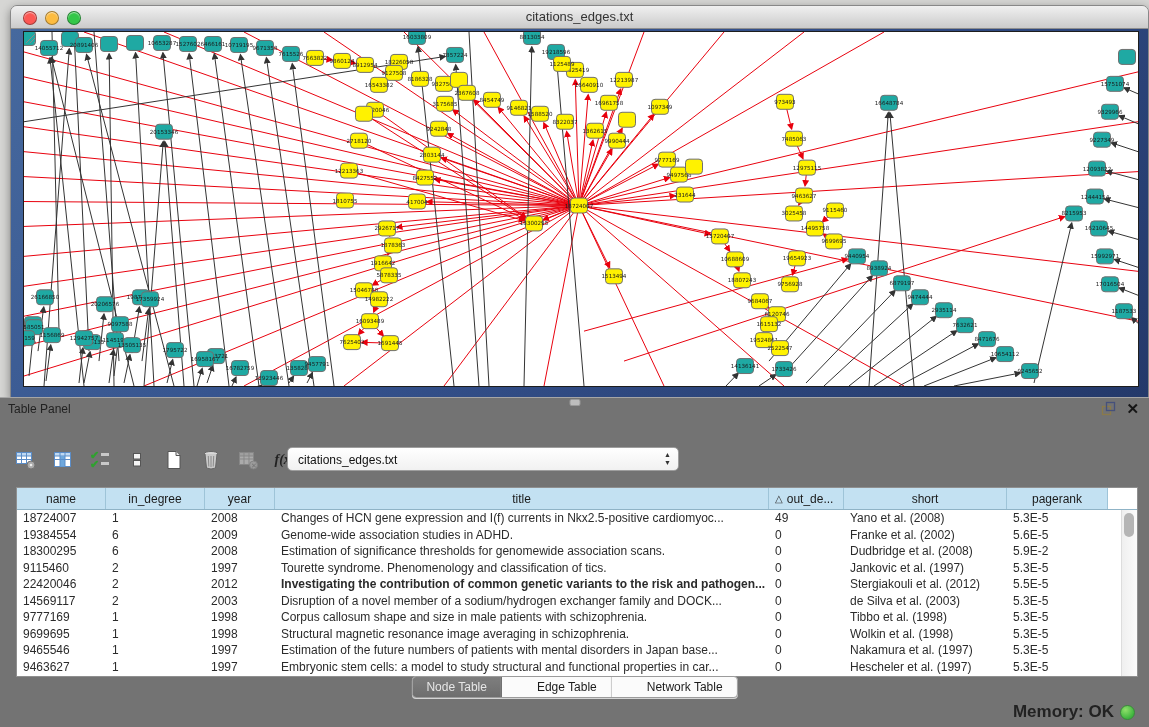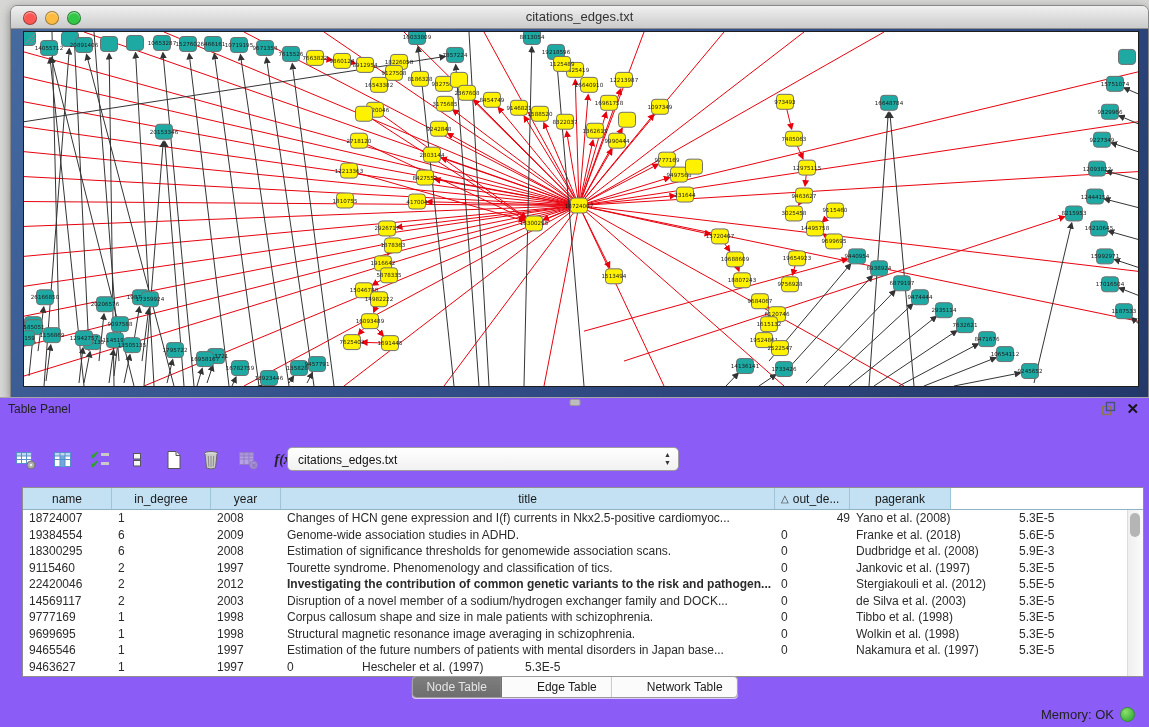--- a/index.html
+++ b/index.html
@@ -9,53 +9,53 @@
     border-radius:7px 7px 0 0;overflow:hidden;box-shadow:0 3px 10px rgba(0,0,0,.4);display:flex;flex-direction:column;}
   .titlebar{height:22px;background:linear-gradient(#F0F0F0,#CBCBCB);border-bottom:1px solid #8E8E8E;
     position:relative;text-align:center;line-height:22px;font-size:13px;color:#333;}
   .traffic{position:absolute;left:12px;top:5px;display:flex;gap:8px;}
   .tl{width:12px;height:12px;border-radius:50%;border:1px solid rgba(0,0,0,.35);box-shadow:inset 0 1px 1px rgba(255,255,255,.6);}
   .net-content{flex:1;position:relative;background:linear-gradient(135deg,#46699E 0%,#34518C 45%,#24396A 100%);}
   .net-canvas{position:absolute;left:12px;top:2px;right:9px;bottom:11px;background:#fff;border:1px solid #1d1d1d;}
   .net-canvas svg{width:100%;height:100%;display:block;}
   .grip{position:absolute;right:1px;bottom:1px;}
   
-  .table-panel{position:absolute;left:0;top:397px;width:1149px;height:330px;background:#8b5cf6;border-top:1px solid #A6A6A6;}
+  .table-panel{position:absolute;left:0;top:397px;width:1149px;height:330px;background:#737373;border-top:1px solid #A6A6A6;}
   .panel-header{position:absolute;left:0;top:0;right:0;height:21px;}
   .panel-title{position:absolute;left:8px;top:4px;font-size:12px;color:#222;}
   .ph-icons{position:absolute;right:10px;top:3px;display:flex;gap:10px;align-items:center;}
   .close-x{font-size:15px;font-weight:bold;color:#151515;line-height:15px;cursor:default;}
   .panel-handle{position:absolute;left:50%;top:1px;width:9px;height:5px;transform:translateX(-50%);background:#BDBDBD;border:1px solid #9a9a9a;border-radius:2px;}
   .toolbar{position:absolute;left:14px;top:44px;right:14px;height:36px;display:flex;align-items:center;gap:13px;}
   .tbi{width:24px;height:24px;display:flex;align-items:center;justify-content:center;}
   .fx{font-family:"Liberation Serif",serif;font-style:italic;font-weight:bold;font-size:14px;color:#222;}
   .combo{position:absolute;left:273px;top:5px;width:392px;height:24px;border:1px solid #9E9E9E;border-radius:5px;
     background:linear-gradient(#FFFFFF,#F1F1F1);font-size:12px;color:#111;line-height:24px;padding-left:10px;box-sizing:border-box;}
   .combo-arrows{position:absolute;right:7px;top:3px;display:flex;flex-direction:column;line-height:8px;font-size:7px;color:#333;}
   
-  .table-wrap{position:absolute;left:22px;top:89px;width:1120px;height:188px;background:#fff;border:1px solid #8F8F8F;
+  .table-wrap{position:absolute;left:16px;top:89px;width:1120px;height:188px;background:#fff;border:1px solid #8F8F8F;
     box-sizing:content-box;display:flex;flex-direction:column;}
   .thead{height:21px;display:flex;background:#C3E1F2;border-bottom:1px solid #8FB3C6;flex:none;}
   .th{display:flex;align-items:center;justify-content:center;border-right:1px solid #9EC4D8;font-size:12px;color:#1a1a1a;box-sizing:border-box;white-space:nowrap;overflow:hidden;}
   .th .sort{font-size:10px;margin-right:4px;color:#333;}
   .th-fill{flex:1;background:#fff;}
   .tbody{flex:1;position:relative;overflow:hidden;}
   .tr{height:16.5px;display:flex;align-items:center;}
   .td{font-size:12px;color:#2b2b2b;padding-left:6px;box-sizing:border-box;white-space:nowrap;overflow:hidden;flex:none;}
   .vscroll{position:absolute;right:0;top:0;bottom:0;width:15px;background:linear-gradient(to right,#EFEFEF,#FBFBFB);border-left:1px solid #DDD;}
   .vthumb{position:absolute;left:2px;top:3px;width:10px;height:24px;border-radius:6px;background:#B5B5B5;}
   
   .tabbar{position:absolute;left:50%;top:278px;transform:translateX(-50%);display:flex;height:20px;
     border:1px solid #9B9B9B;border-radius:4px;overflow:hidden;background:#FBFBFB;box-shadow:0 1px 0 rgba(255,255,255,.7);gap:21px;}
   .tab{font-size:12px;line-height:20px;padding:0 14px;color:#1c1c1c;border-right:1px solid #C9C9C9;}
   .tab:last-child{border-right:none;}
   .tab.sel{background:linear-gradient(#7E7E7E,#6E6E6E);color:#E6E6E6;border-right:1px solid #666;}
   
   .status{position:absolute;right:14px;bottom:6px;display:flex;align-items:center;gap:6px;}
-  .status-label{font-size:13px;color:#222;}
+  .status-label{font-size:17px;color:#222;font-weight:bold;}
   .mem-dot{width:13px;height:13px;border-radius:50%;background:radial-gradient(circle at 35% 30%,#8FE06A,#3FB53F 70%);border:1px solid #3A8A3A;}
 </style>
 </head>
 <body>
 
 <div class="app">
 
   <div class="net-window">
     <div class="titlebar">
       <div class="traffic">
@@ -842,52 +842,55 @@
           <div class="th" style="width: 70px;">
             <span>year</span>
           </div>
           <div class="th" style="width: 494px;">
             <span>title</span>
           </div>
           <div class="th" style="width: 75px; justify-content: flex-start; padding-left: 6px;">
             <span class="sort">△</span>
             <span>out_de...</span>
           </div>
+          <div class="th" style="width: 163px;">
+            <span>short</span>
+          </div>
           <div class="th" style="width: 101px;">
             <span>pagerank</span>
           </div>
           <div class="th-fill"></div>
         </div>
       <div class="tbody" id="tbody">
         <div class="tr">
             <div class="td" style="width: 89px;">18724007</div>
             <div class="td" style="width: 99px;">1</div>
             <div class="td" style="width: 70px;">2008</div>
             <div class="td" style="width: 494px;">Changes of HCN gene expression and I(f) currents in Nkx2.5-positive cardiomyoc...</div>
-            <div class="td" style="width: 75px; text-align: right;">49</div>
+            <div class="td" style="width: 75px;">49</div>
             <div class="td" style="width: 163px;">Yano et al. (2008)</div>
             <div class="td" style="width: 101px;">5.3E-5</div>
           </div>
           <div class="tr">
             <div class="td" style="width: 89px;">19384554</div>
             <div class="td" style="width: 99px;">6</div>
             <div class="td" style="width: 70px;">2009</div>
             <div class="td" style="width: 494px;">Genome-wide association studies in ADHD.</div>
             <div class="td" style="width: 75px;">0</div>
-            <div class="td" style="width: 163px;">Franke et al. (2018)</div>
+            <div class="td" style="width: 163px;">Franke et al. (2002)</div>
             <div class="td" style="width: 101px;">5.6E-5</div>
           </div>
           <div class="tr">
             <div class="td" style="width: 89px;">18300295</div>
             <div class="td" style="width: 99px;">6</div>
             <div class="td" style="width: 70px;">2008</div>
             <div class="td" style="width: 494px;">Estimation of significance thresholds for genomewide association scans.</div>
             <div class="td" style="width: 75px;">0</div>
             <div class="td" style="width: 163px;">Dudbridge et al. (2008)</div>
-            <div class="td" style="width: 101px;">5.9E-3</div>
+            <div class="td" style="width: 101px;">5.9E-2</div>
           </div>
           <div class="tr">
             <div class="td" style="width: 89px;">9115460</div>
             <div class="td" style="width: 99px;">2</div>
             <div class="td" style="width: 70px;">1997</div>
             <div class="td" style="width: 494px;">Tourette syndrome. Phenomenology and classification of tics.</div>
             <div class="td" style="width: 75px;">0</div>
             <div class="td" style="width: 163px;">Jankovic et al. (1997)</div>
             <div class="td" style="width: 101px;">5.3E-5</div>
           </div>
@@ -933,20 +936,21 @@
             <div class="td" style="width: 70px;">1997</div>
             <div class="td" style="width: 494px;">Estimation of the future numbers of patients with mental disorders in Japan base...</div>
             <div class="td" style="width: 75px;">0</div>
             <div class="td" style="width: 163px;">Nakamura et al. (1997)</div>
             <div class="td" style="width: 101px;">5.3E-5</div>
           </div>
           <div class="tr">
             <div class="td" style="width: 89px;">9463627</div>
             <div class="td" style="width: 99px;">1</div>
             <div class="td" style="width: 70px;">1997</div>
+            <div class="td" style="width: 494px;">Embryonic stem cells: a model to study structural and functional properties in car...</div>
             <div class="td" style="width: 75px;">0</div>
             <div class="td" style="width: 163px;">Hescheler et al. (1997)</div>
             <div class="td" style="width: 101px;">5.3E-5</div>
           </div>
           <div class="vscroll">
           <div class="vthumb"></div>
         </div>
       </div>
     </div>
 

